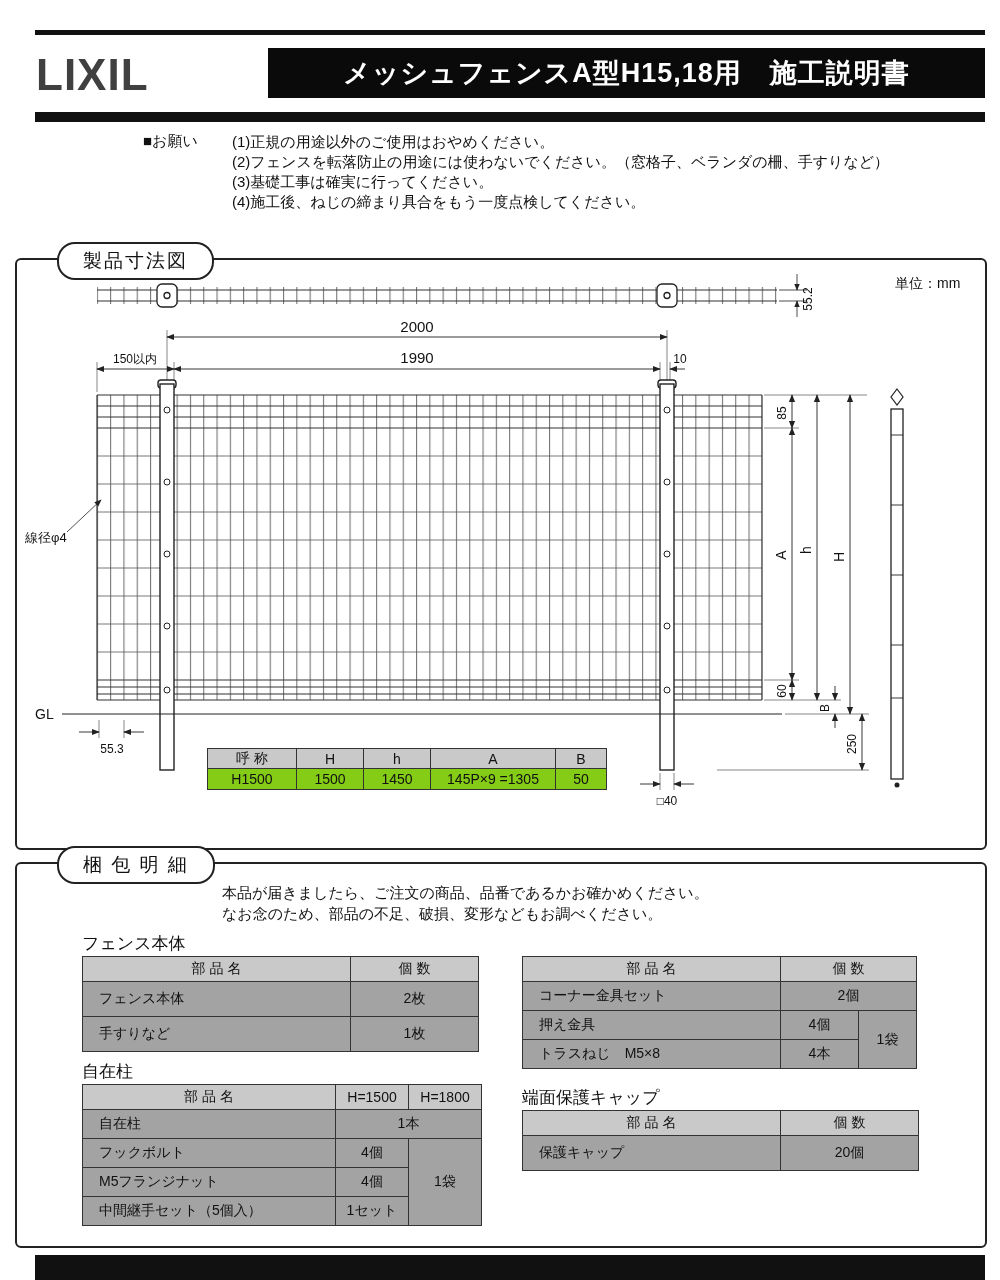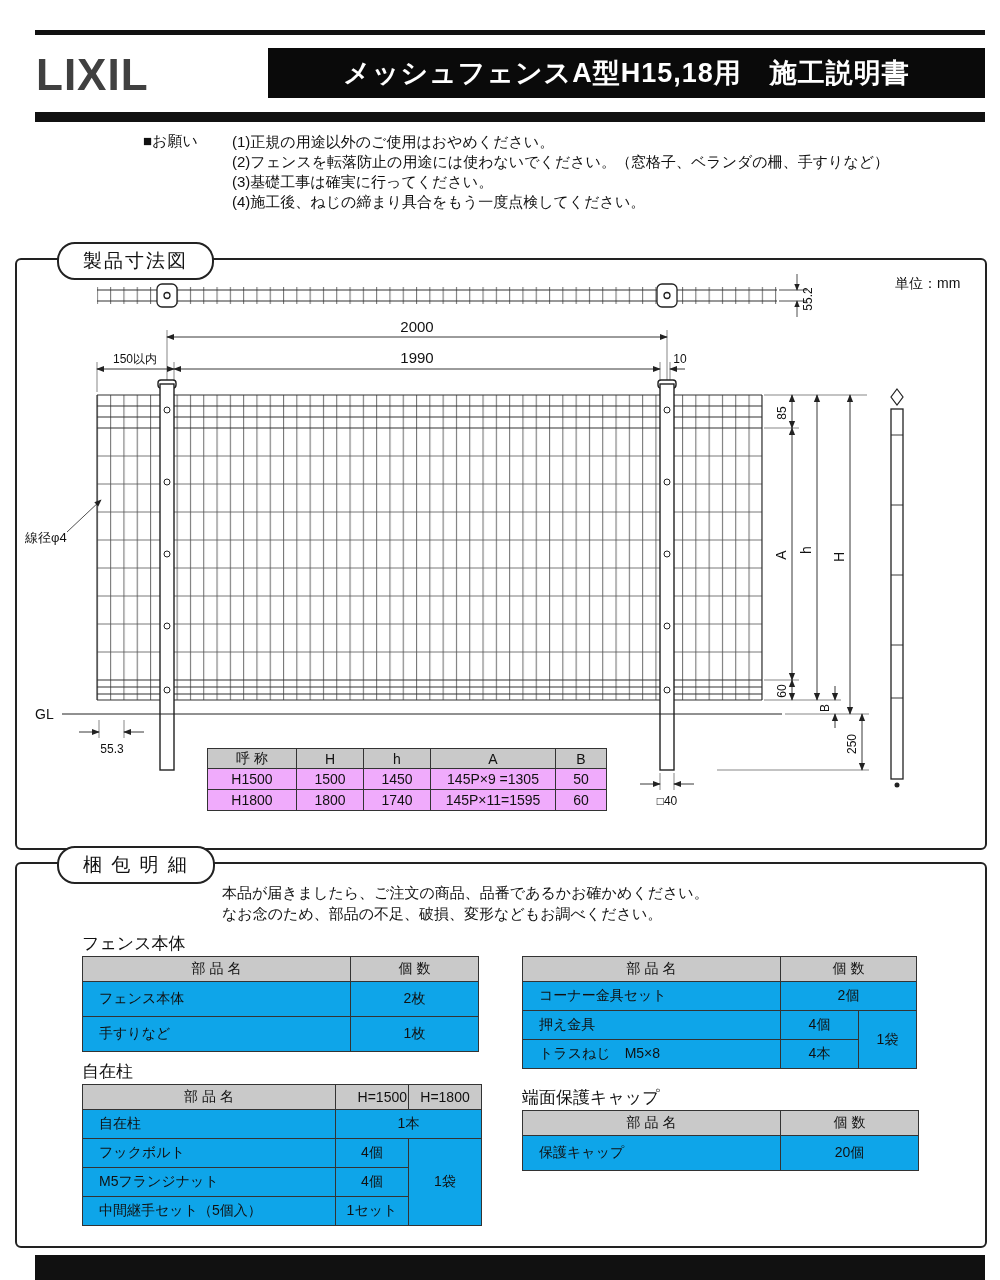--- a/index.html
+++ b/index.html
@@ -18,30 +18,30 @@
   .section{position:absolute;left:15px;width:968px;border:2px solid #222;border-radius:6px;background:#fff;}
   .dim-section{top:258px;height:588px;}
   .pack-section{top:862px;height:382px;}
   .section-pill{position:absolute;top:-18px;left:40px;border:2px solid #222;border-radius:18px;background:#fff;
                 padding:4px 24px;font-size:19px;letter-spacing:2px;}
 
   .dim-svg{position:absolute;left:0;top:10px;}
   svg text{fill:#111;}
   .t12{font-size:12px;} .t13{font-size:13px;} .t14{font-size:14px;} .t15{font-size:15px;}
 
-  .dim-table{position:absolute;left:190px;top:488px;border-collapse:collapse;font-size:14px;background:#f0abfc;}
+  .dim-table{position:absolute;left:190px;top:488px;border-collapse:collapse;font-size:14px;background:#84cc16;}
   .dim-table th,.dim-table td{border:1px solid #333;text-align:center;padding:0 3px;}
   .dim-table th{background:#c9c9c9;font-weight:normal;height:19px;}
   .dim-table td{height:20px;}
   .c-name{width:82px;} .c-H{width:60px;} .c-h{width:60px;} .c-A{width:118px;} .c-B{width:44px;}
 
   .intro{position:absolute;left:205px;top:18px;font-size:15px;line-height:21px;}
   .tbl-caption{position:absolute;font-size:17px;}
   .tbl-note{font-size:12.5px;}
-  .pack-table{position:absolute;border-collapse:collapse;font-size:14px;background:#0ea5e9;}
+  .pack-table{position:absolute;border-collapse:collapse;font-size:14px;background:#a3a3a3;}
   .pack-table th,.pack-table td{border:1px solid #333;}
   .pack-table th{background:#c9c9c9;font-weight:normal;height:22px;text-align:center;}
   .nm{text-align:left;padding-left:16px;}
   .ct{text-align:center;}
   .r32 td{height:32px;} .r26 td{height:26px;}
 
   .bottom-bar{position:absolute;left:35px;top:1255px;width:950px;height:25px;background:#111;}
 </style>
 </head>
 <body>
@@ -240,27 +240,20 @@
         </tr>
       </thead>
       <tbody>
         <tr>
           <td>H1500</td>
           <td>1500</td>
           <td>1450</td>
           <td>145P×9 =1305</td>
           <td>50</td>
         </tr>
-        <tr>
-          <td>H1800</td>
-          <td>1800</td>
-          <td>1740</td>
-          <td>145P×11=1595</td>
-          <td>60</td>
-        </tr>
       </tbody>
     </table>
   </div>
 
   <div class="section pack-section">
     <div class="section-pill">梱 包 明 細</div>
 
     <div class="intro">
       <div>本品が届きましたら、ご注文の商品、品番であるかお確かめください。</div>
       <div>なお念のため、部品の不足、破損、変形などもお調べください。</div>
@@ -282,21 +275,21 @@
         <td class="ct">1枚</td>
       </tr>
     </tbody>
       </table>
 
     <div class="tbl-caption" style="left:65px;top:196px;">自在柱</div>
     <table class="pack-table" style="left:65px;top:220px;">
       <tbody>
           <tr>
         <th style="width:250px;">部 品 名</th>
-        <th style="width:70px;text-align:right;">H=1500</th>
+        <th style="width:70px;">H=1500</th>
         <th style="width:70px;">H=1800</th>
       </tr>
       <tr class="r26">
         <td class="nm">自在柱</td>
         <td class="ct" colspan="2">1本</td>
       </tr>
       <tr class="r26">
         <td class="nm">フックボルト</td>
         <td class="ct">4個</td>
         <td class="ct" rowspan="3">1袋</td>

